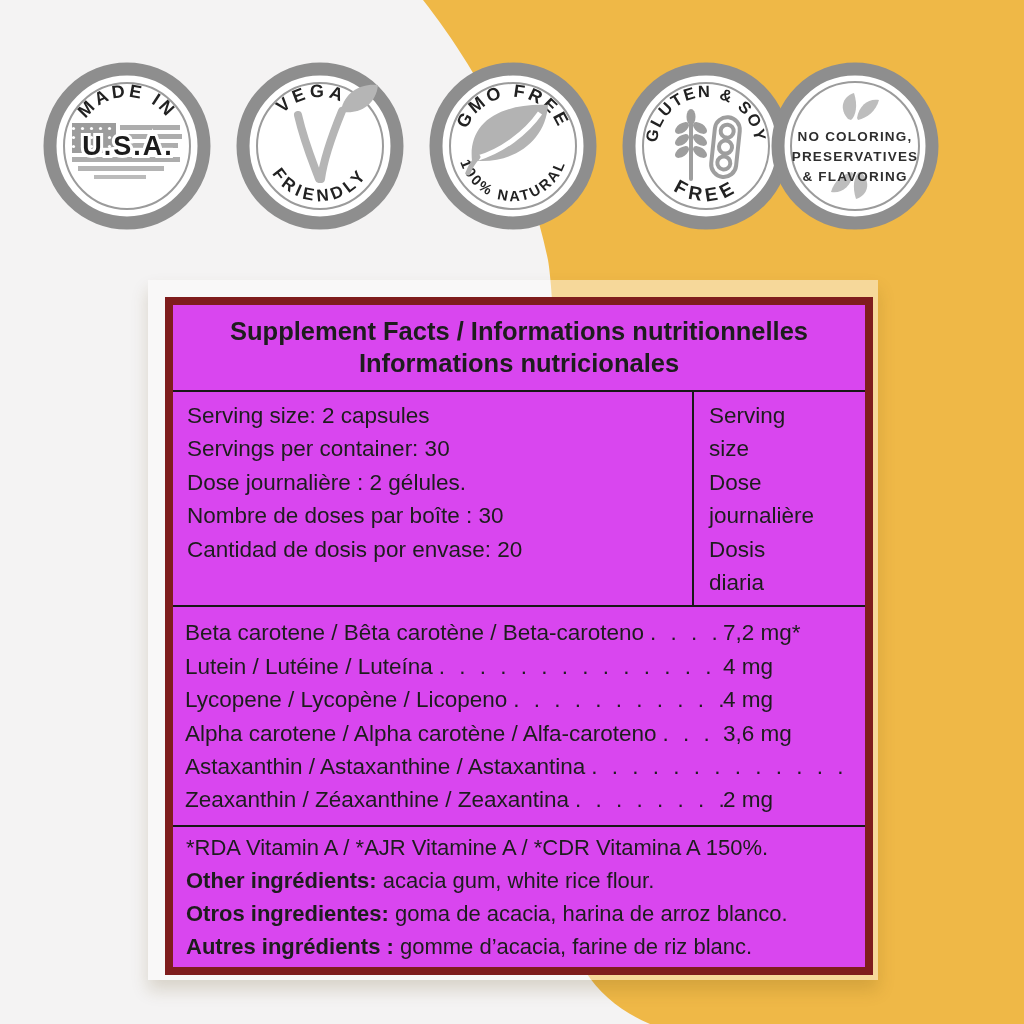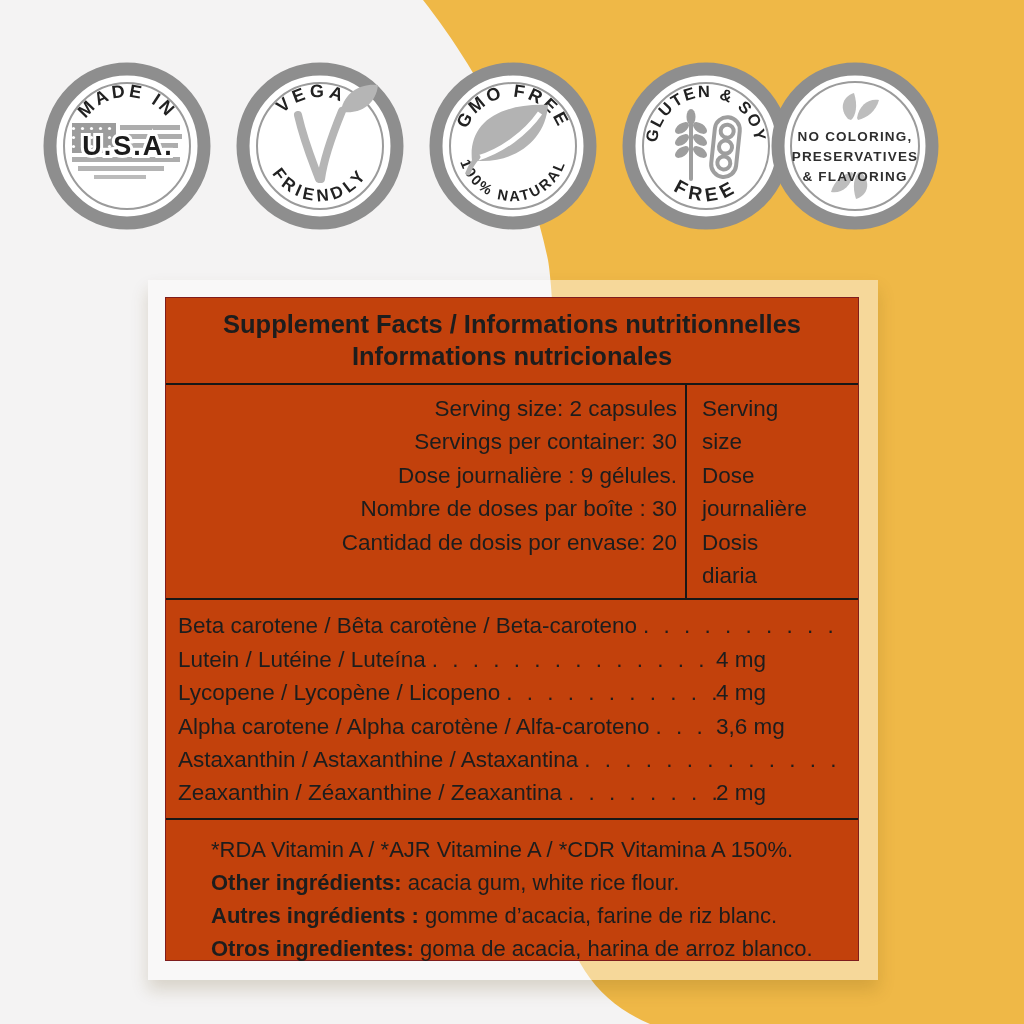--- a/index.html
+++ b/index.html
@@ -12,35 +12,35 @@
   .badge{position:absolute;top:61px;width:170px;height:170px;}
   .badge svg{display:block;width:170px;height:170px;}
   .b1{left:42px;} .b2{left:235px;} .b3{left:428px;} .b4{left:621px;} .b5{left:770px;}
   .arc-text{font-family:"Liberation Sans",sans-serif;font-weight:700;fill:#222;}
 
   
   .card{position:absolute;left:148px;top:280px;width:730px;height:700px;
         background:rgba(255,255,255,0.45);
         box-shadow:0 10px 16px rgba(95,70,15,0.18);}
   .facts{position:absolute;left:17px;top:17px;width:692px;height:662px;
-         border:1px solid #7f1d1d;background:#c2410c;color:#1d1d1d;
+         border:8px solid #7f1d1d;background:#d946ef;color:#1d1d1d;
          display:flex;flex-direction:column;font-size:22.5px;}
   .facts-header{border-bottom:2px solid #171717;text-align:center;
                 padding:10px 4px 11px;font-weight:700;font-size:25.5px;line-height:32px;}
   .serving{display:flex;border-bottom:2px solid #171717;}
-  .serving-left{flex:1;padding:7px 8px 6px 14px;line-height:33.4px;text-align:right;}
+  .serving-left{flex:1;padding:7px 8px 6px 14px;line-height:33.4px;}
   .serving-right{width:151px;border-left:2px solid #171717;
                  padding:7px 5px 6px 15px;line-height:33.4px;white-space:pre-line;}
   .nutrients{border-bottom:2px solid #171717;padding:9px 12px 8px 12px;}
   .n-row{display:flex;align-items:center;line-height:33.4px;}
   .n-name{white-space:nowrap;flex-shrink:0;}
   .leader{flex:1;min-width:0;overflow:hidden;white-space:nowrap;
           padding:0 6px;letter-spacing:4px;}
   .n-value{width:130px;flex:none;white-space:nowrap;}
-  .facts-footer{flex:1;padding:13px 8px 5px 13px;line-height:33px;font-size:22px;margin-left:32px;}
+  .facts-footer{flex:1;padding:4px 8px 5px 13px;line-height:33px;font-size:22px;}
   .f-line b{font-weight:700;}
 </style>
 </head>
 <body>
 <div class="page">
 
 <svg class="bg-svg" width="1024" height="1024" viewBox="0 0 1024 1024">
   <rect x="0" y="0" width="1024" height="1024" fill="#F4F3F3"></rect>
   <path d="M423,0 C470,60 525,150 548,260 C560,330 561,700 563,900
            C566,960 600,1003 650,1024 L1024,1024 L1024,0 Z" fill="#EFB847"></path>
@@ -163,36 +163,37 @@
 
     <div class="facts-header">
       <div>Supplement Facts / Informations nutritionnelles</div>
       <div>Informations nutricionales</div>
     </div>
 
     <div class="serving">
       <div class="serving-left" id="serving-left">
             <div class="sv-line">Serving size: 2 capsules</div>
             <div class="sv-line">Servings per container: 30</div>
-            <div class="sv-line">Dose journalière : 9 gélules.</div>
+            <div class="sv-line">Dose journalière : 2 gélules.</div>
             <div class="sv-line">Nombre de doses par boîte : 30</div>
             <div class="sv-line">Cantidad de dosis por envase: 20</div>
           </div>
       <div class="serving-right">Serving
 size
 Dose
 journalière
 Dosis
 diaria</div>
     </div>
 
     <div class="nutrients" id="nutrients">
           <div class="n-row">
             <span class="n-name">Beta carotene / Bêta carotène / Beta-caroteno</span>
             <span class="leader">. . . . . . . . . . . . . . . . . . . . . . . . . . . . . . . . . . . . . . . . . . . . . . . . . . . . . . . . . . . . </span>
+            <span class="n-value">7,2 mg*</span>
           </div>
           <div class="n-row">
             <span class="n-name">Lutein / Lutéine / Luteína</span>
             <span class="leader">. . . . . . . . . . . . . . . . . . . . . . . . . . . . . . . . . . . . . . . . . . . . . . . . . . . . . . . . . . . . </span>
             <span class="n-value">4 mg</span>
           </div>
           <div class="n-row">
             <span class="n-name">Lycopene / Lycopène / Licopeno</span>
             <span class="leader">. . . . . . . . . . . . . . . . . . . . . . . . . . . . . . . . . . . . . . . . . . . . . . . . . . . . . . . . . . . . </span>
             <span class="n-value">4 mg</span>
@@ -209,20 +210,20 @@
           <div class="n-row">
             <span class="n-name">Zeaxanthin / Zéaxanthine / Zeaxantina</span>
             <span class="leader">. . . . . . . . . . . . . . . . . . . . . . . . . . . . . . . . . . . . . . . . . . . . . . . . . . . . . . . . . . . . </span>
             <span class="n-value">2 mg</span>
           </div>
         </div>
 
     <div class="facts-footer" id="footnotes">
           <div class="f-line">*RDA Vitamin A / *AJR Vitamine A / *CDR Vitamina A 150%.</div>
           <div class="f-line"><b>Other ingrédients:</b> acacia gum, white rice flour.</div>
+          <div class="f-line"><b>Otros ingredientes:</b> goma de acacia, harina de arroz blanco.</div>
           <div class="f-line"><b>Autres ingrédients :</b> gomme d’acacia, farine de riz blanc.</div>
-          <div class="f-line"><b>Otros ingredientes:</b> goma de acacia, harina de arroz blanco.</div>
         </div>
 
   </div>
 </div>
 
 </div>
 
 </body></html>

